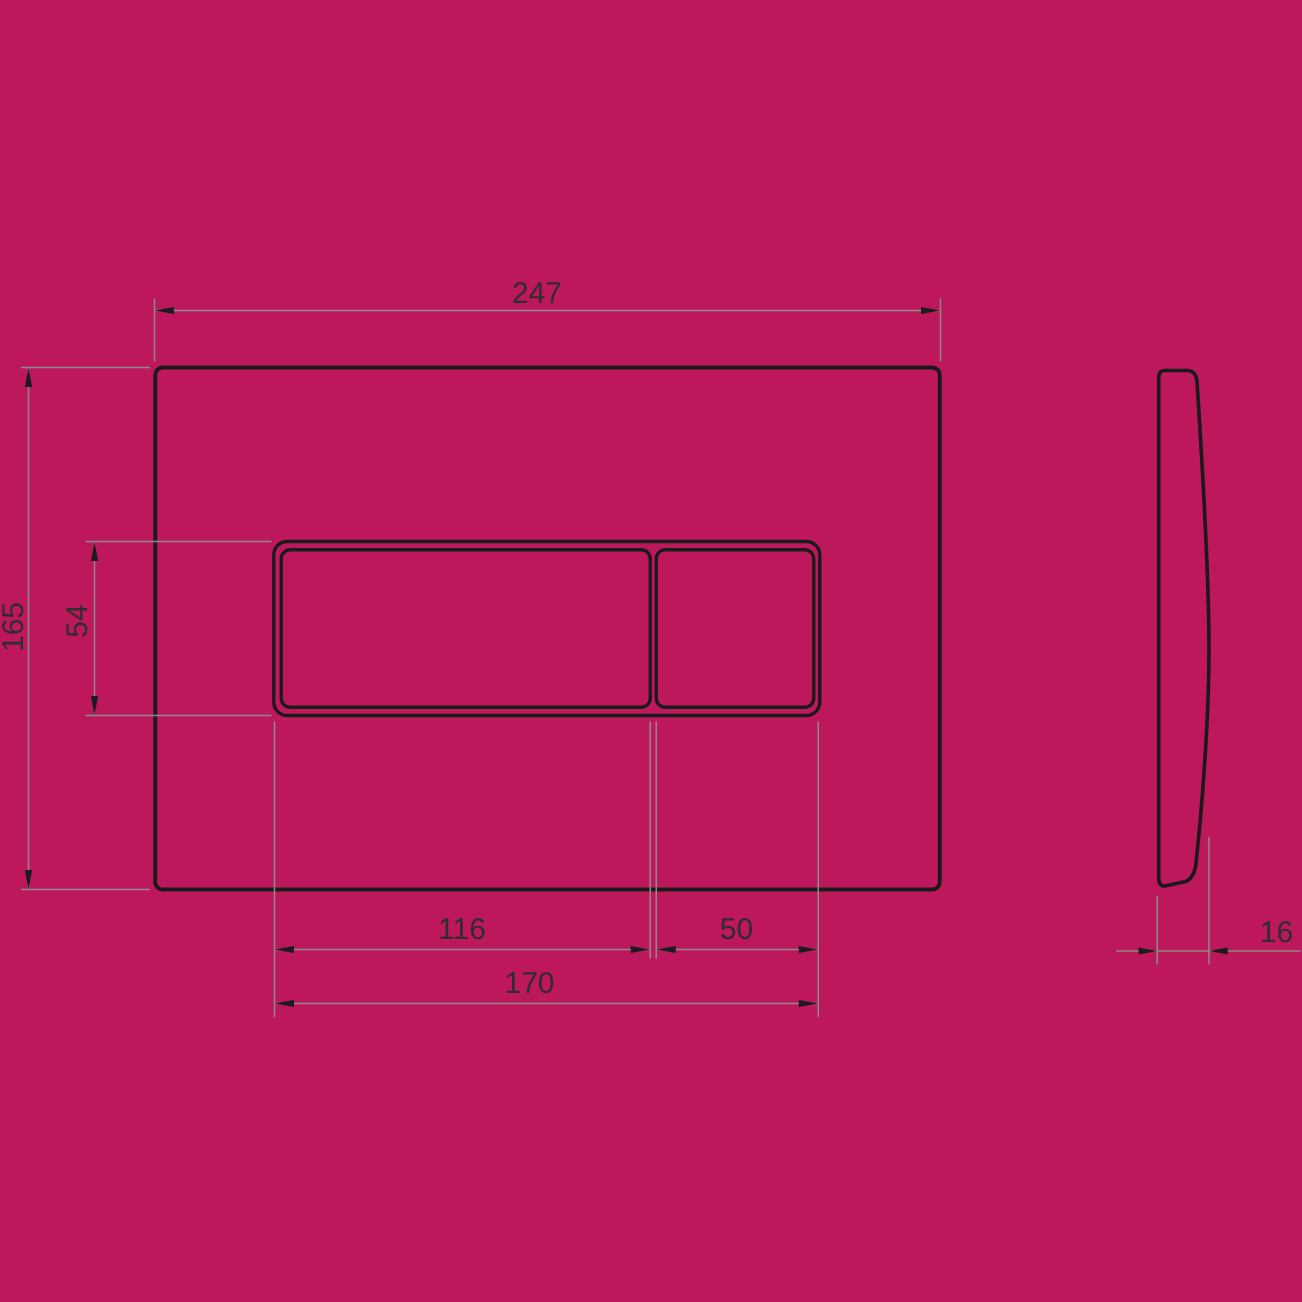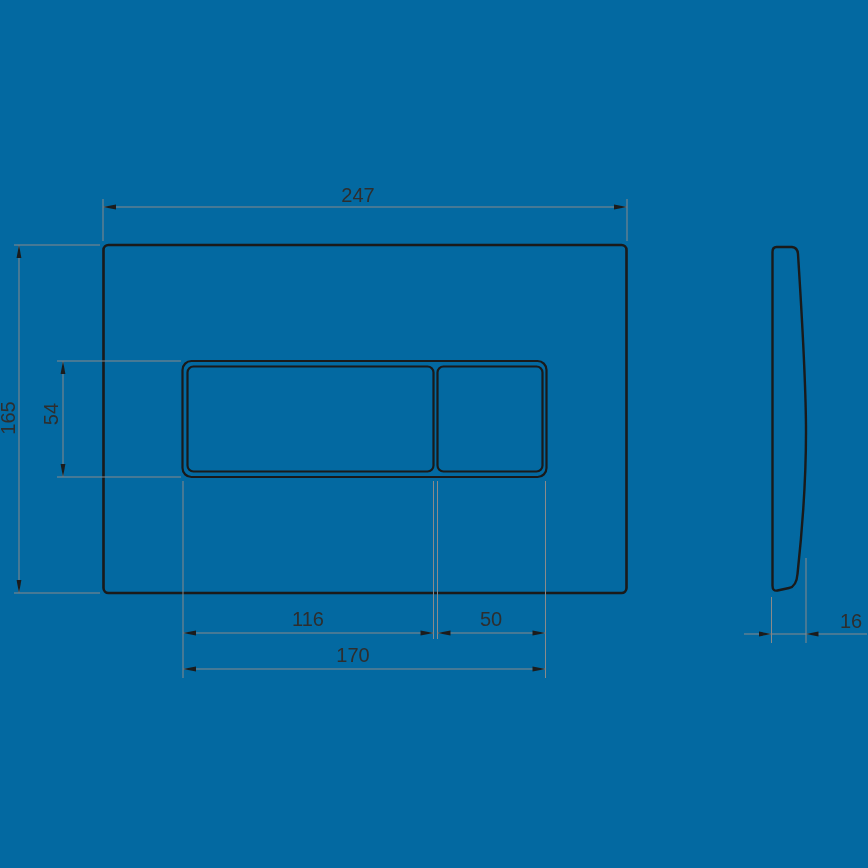--- a/index.html
+++ b/index.html
@@ -8,21 +8,21 @@
     background: #ffffff;
     width: 868px;
     height: 868px;
     overflow: hidden;
     font-family: "Liberation Sans", sans-serif;
   }
   .stage {
     position: relative;
     width: 868px;
     height: 868px;
-    background: #0369a1;
+    background: #be185d;
   }
   svg { display: block; }
   .outline {
     fill: none;
     stroke: #1a1a1a;
   }
   .plate-stroke   { stroke-width: 2.6; }
   .frame-stroke   { stroke-width: 2.2; }
   .profile-stroke { stroke-width: 2.4; }
   .thin {

